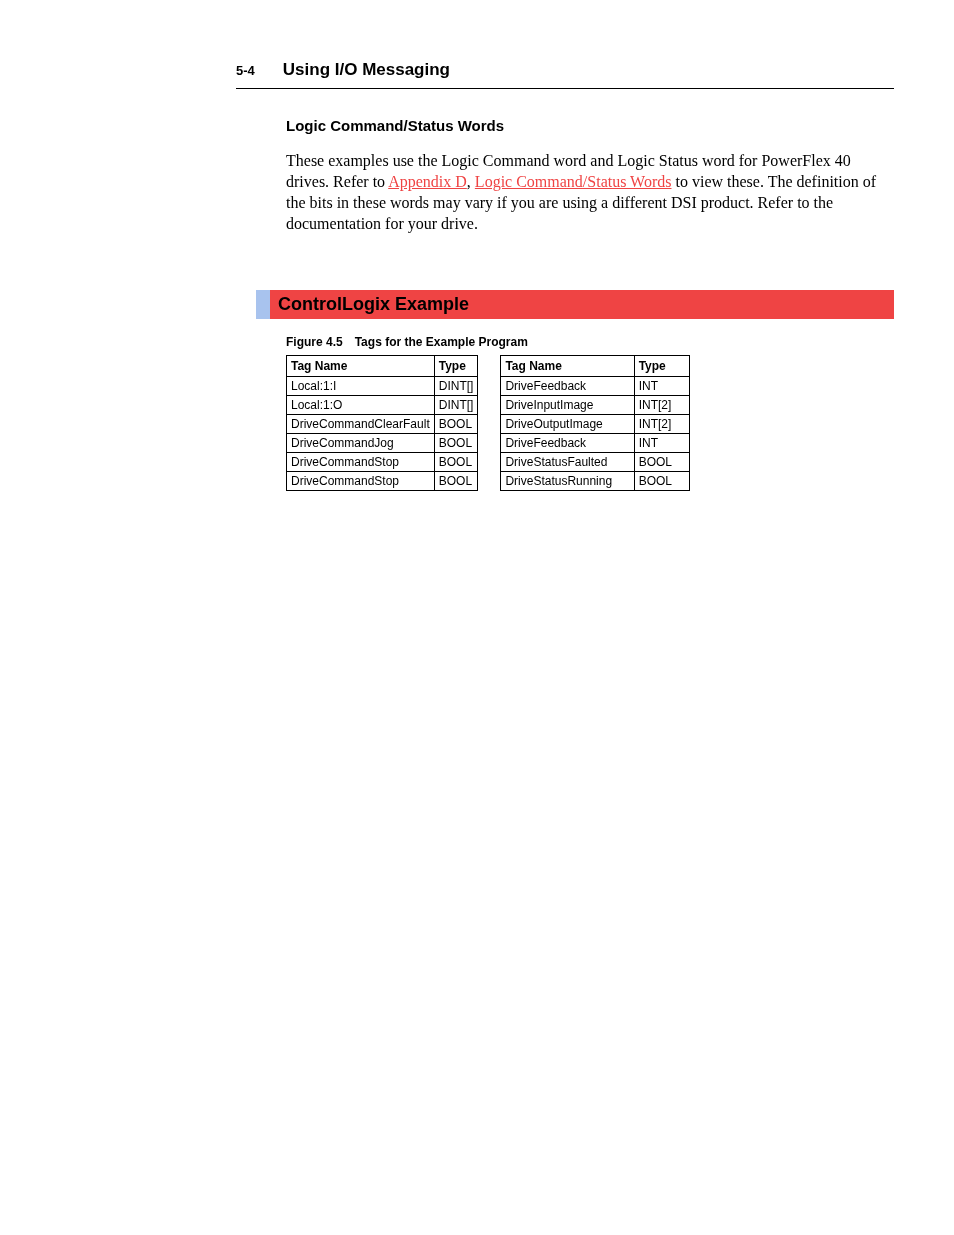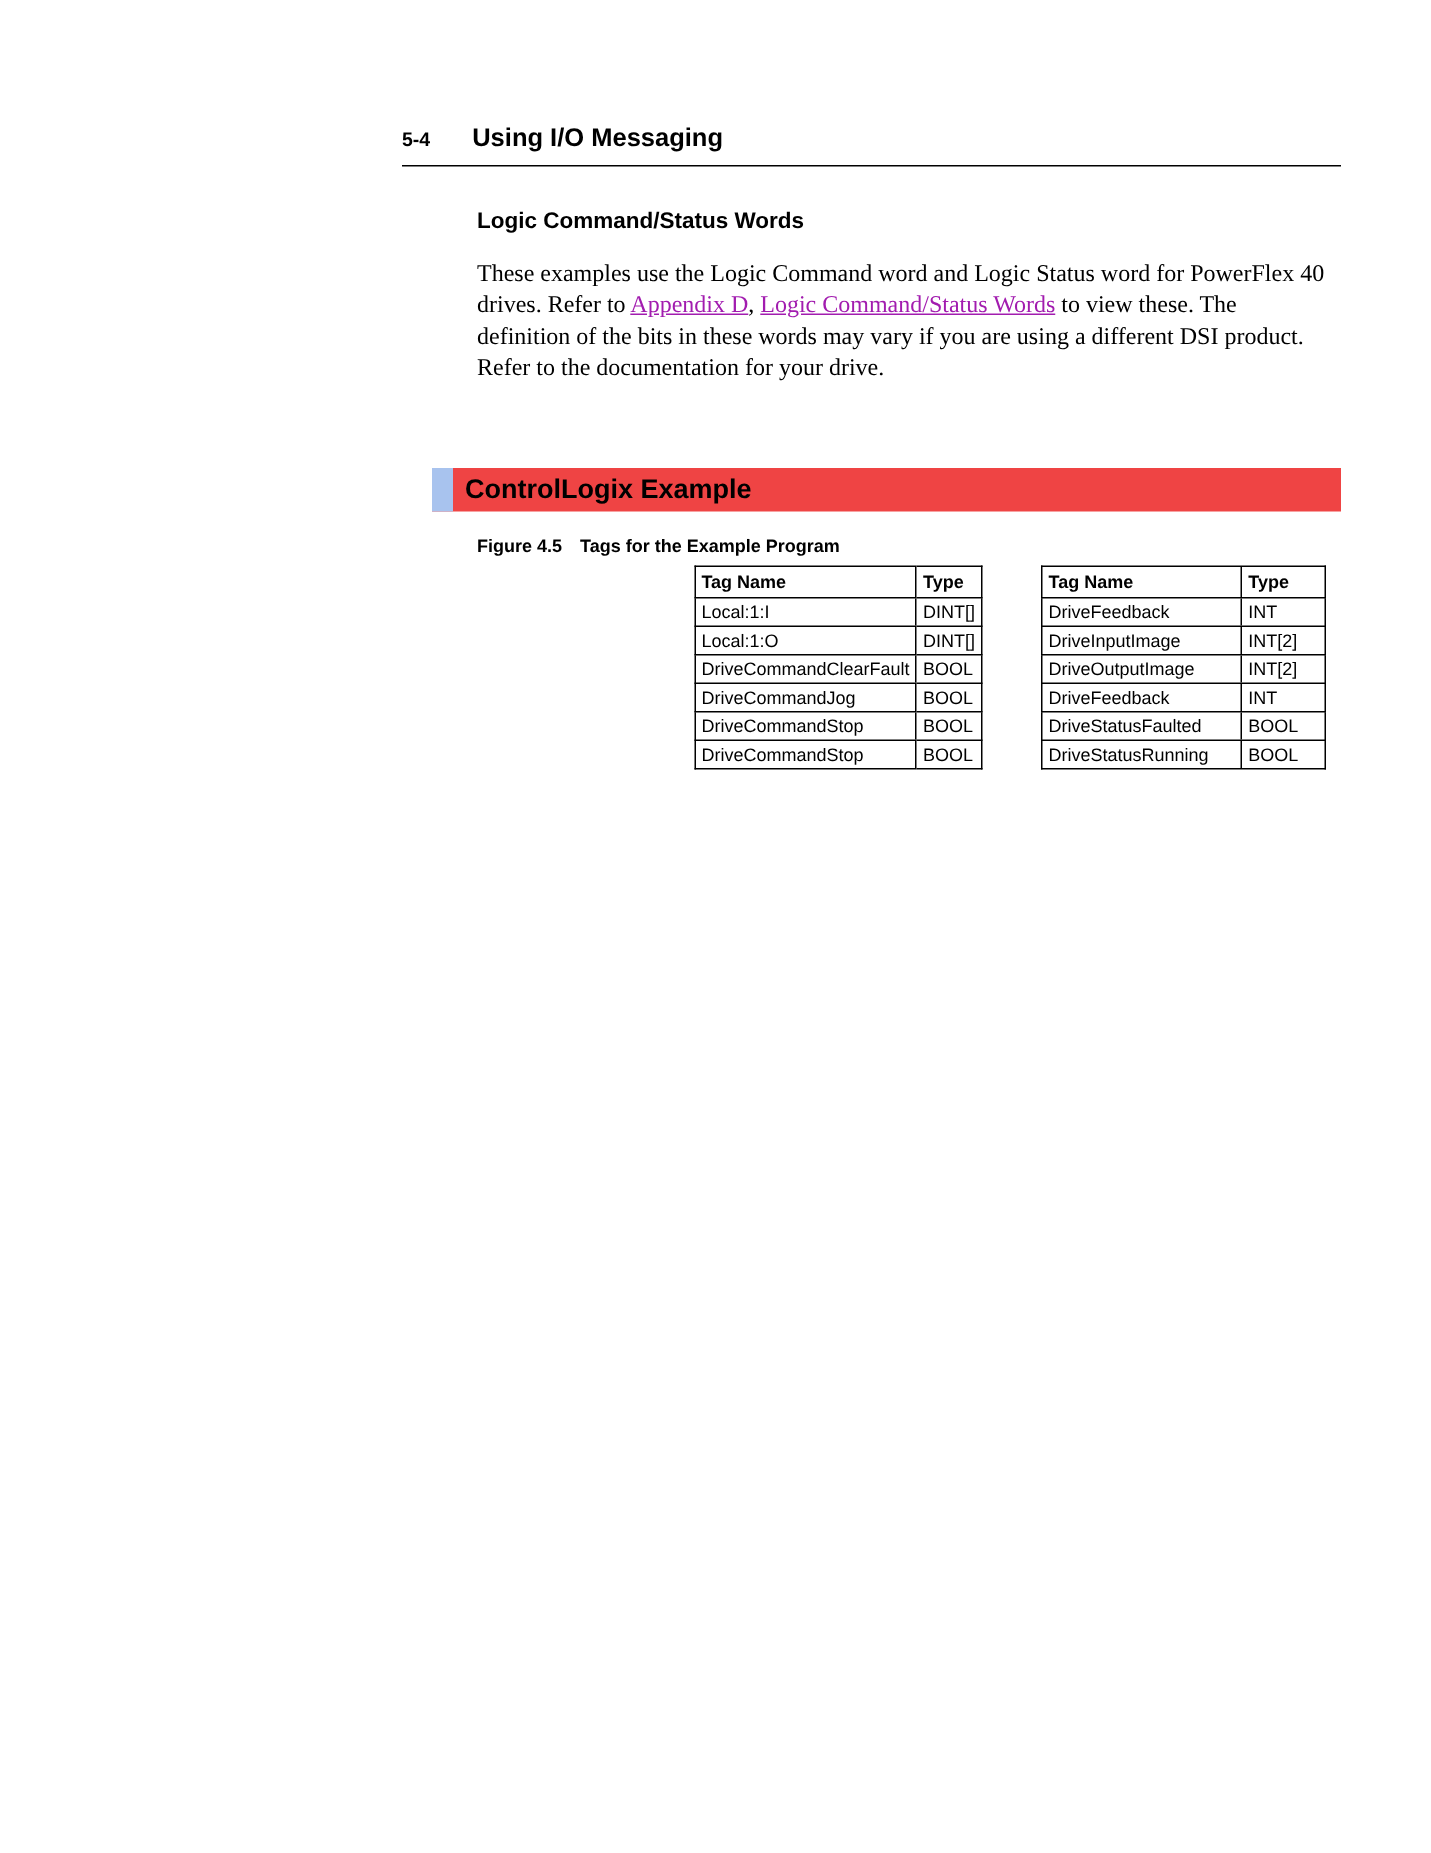--- a/index.html
+++ b/index.html
@@ -5,22 +5,21 @@
   body {
     margin: 0;
     padding: 0;
     background: #ffffff;
     width: 954px;
     height: 1235px;
     font-family: "Times New Roman", Times, serif;
     color: #000;
   }
   .page {
-    padding: 110px 60px 0 236px;
-    margin-left: 32px;
+    padding: 88px 60px 0 236px;
   }
   .header-row {
     display: flex;
     align-items: baseline;
     font-family: Arial, Helvetica, sans-serif;
     font-size: 13px;
     color: #000;
     margin-top: -28px;
     margin-bottom: 8px;
   }
@@ -47,21 +46,21 @@
     font-size: 15px;
     margin-top: 28px;
     margin-bottom: 12px;
   }
   .body-text {
     font-family: "Times New Roman", Times, serif;
     font-size: 16px;
     line-height: 1.32;
   }
   a.link {
-    color: #a21caf;
+    color: #ef4444;
   }
   .section-block {
     margin-top: 56px;
   }
   .section-title {
     font-family: Arial, Helvetica, sans-serif;
     font-weight: bold;
     font-size: 18px;
     background: #ef4444;
     padding: 4px 8px 4px 8px;
@@ -71,22 +70,21 @@
   }
   .figure-caption {
     font-family: Arial, Helvetica, sans-serif;
     font-weight: bold;
     font-size: 12px;
     margin-top: 16px;
     margin-bottom: 6px;
   }
   .tables-row {
     display: flex;
-    gap: 39px;
-    justify-content: flex-end;
+    gap: 22px;
   }
   table.tag-table {
     border-collapse: collapse;
     font-family: Arial, Helvetica, sans-serif;
     font-size: 12px;
     width: 190px;
   }
   table.tag-table th {
     text-align: left;
     font-weight: bold;

